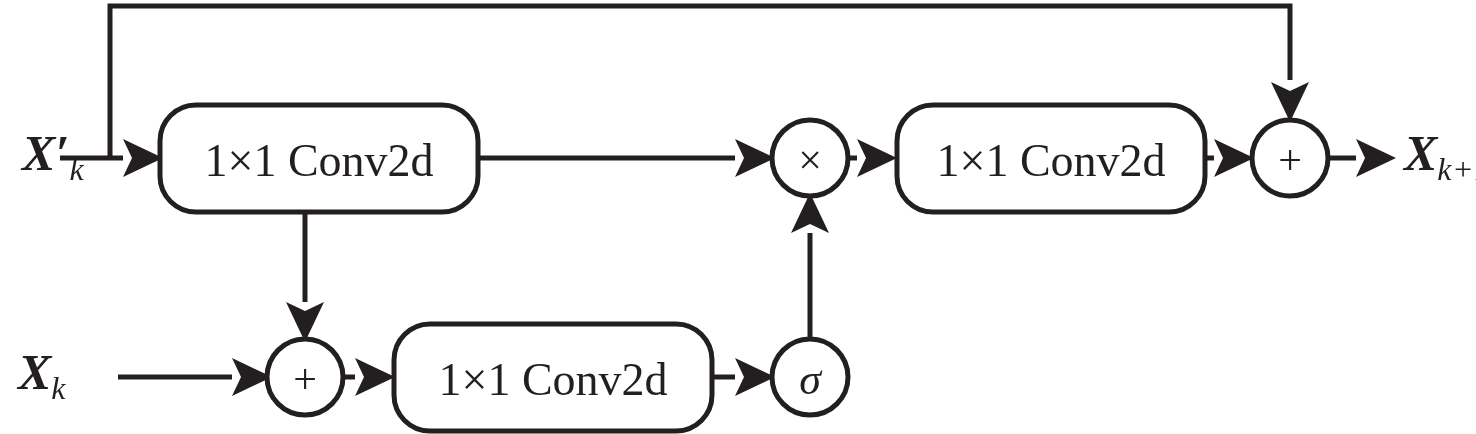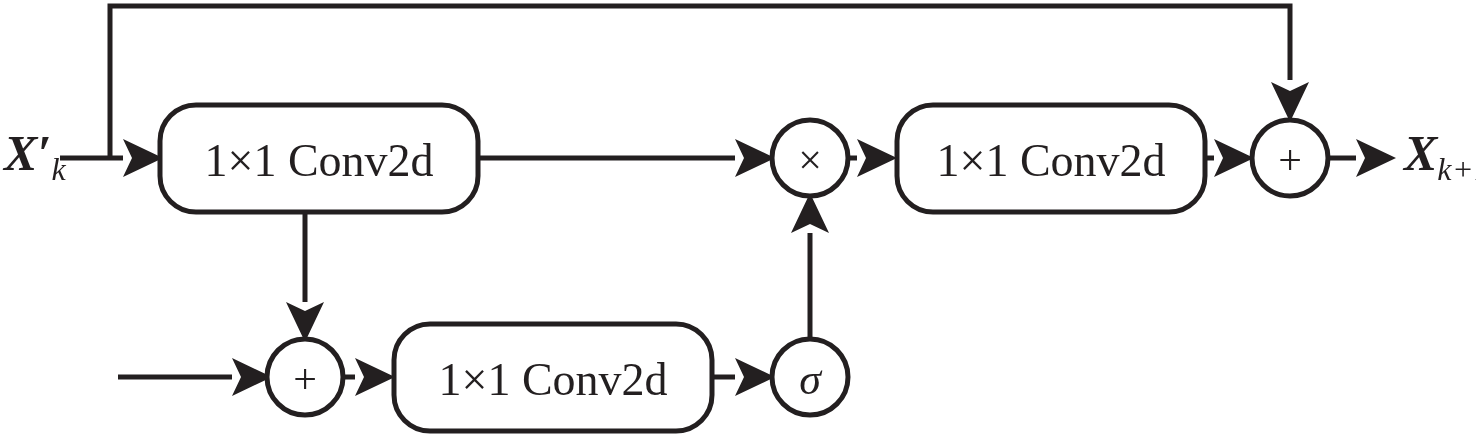--- a/index.html
+++ b/index.html
@@ -186,22 +186,25 @@
       <circle class="node-circle" cx="1290" cy="158" r="38"></circle>
       <text class="op-label" x="1290" y="160">+</text>
     </g>
 
     <g>
       <circle class="node-circle" cx="810" cy="377" r="38"></circle>
       <text class="op-label-sigma" x="810" y="379">σ</text>
     </g>
   </svg>
 
-  <div class="io-label" style="left: 4px; top: 128px; text-align: right;">
+  <div class="io-label" style="left: 22px; top: 128px; text-align: right;">
     <span class="base">X</span><span class="prime">′</span><span class="sub">k</span>
   </div>
 
+  <div class="io-label" style="left: 18px; top: 347px;">
+    <span class="base">X</span><span class="sub">k</span>
+  </div>
 
   <div class="io-label" style="left: 1404px; top: 128px;">
     <span class="base">X</span><span class="sub">k+1</span>
   </div>
 
 </div>
 
 </body></html>

